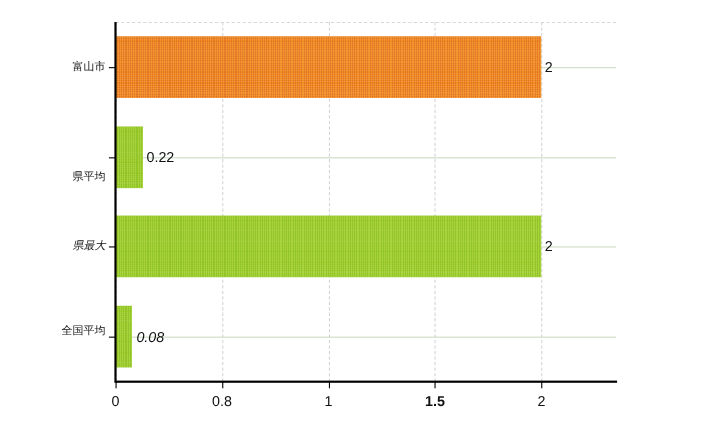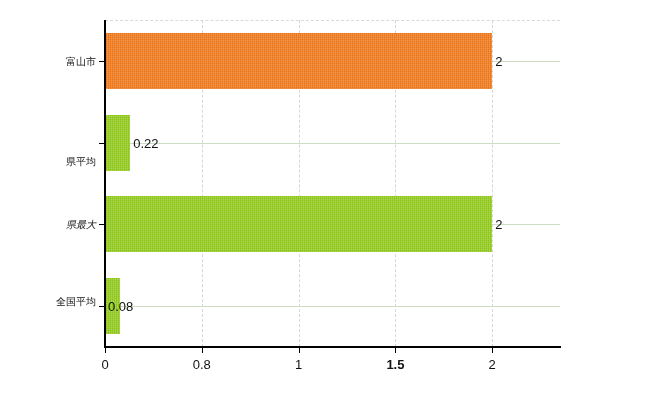--- a/index.html
+++ b/index.html
@@ -162,16 +162,16 @@
       <div class="ytick-label" style="top: 142.625px; margin-top: 18px;">県平均</div>
       <div class="tick-y" style="top: 224.375px;"></div>
       <div class="ytick-label" style="top: 224.375px; font-style: italic;">県最大</div>
       <div class="tick-y" style="top: 306.125px;"></div>
       <div class="ytick-label" style="top: 301px;">全国平均</div>
     </div>
   <div id="value-labels">
       <div class="value-label" style="left: 495.234px; top: 60.875px;">2</div>
       <div class="value-label" style="left: 133.17px; top: 142.625px;">0.22</div>
       <div class="value-label" style="left: 495.234px; top: 224.375px;">2</div>
-      <div class="value-label" style="left: 108px; top: 306.125px;">0.08</div>
+      <div class="value-label" style="left: 124px; top: 306.125px; font-style: italic;">0.08</div>
     </div>
 
 </div>
 
 </body></html>

